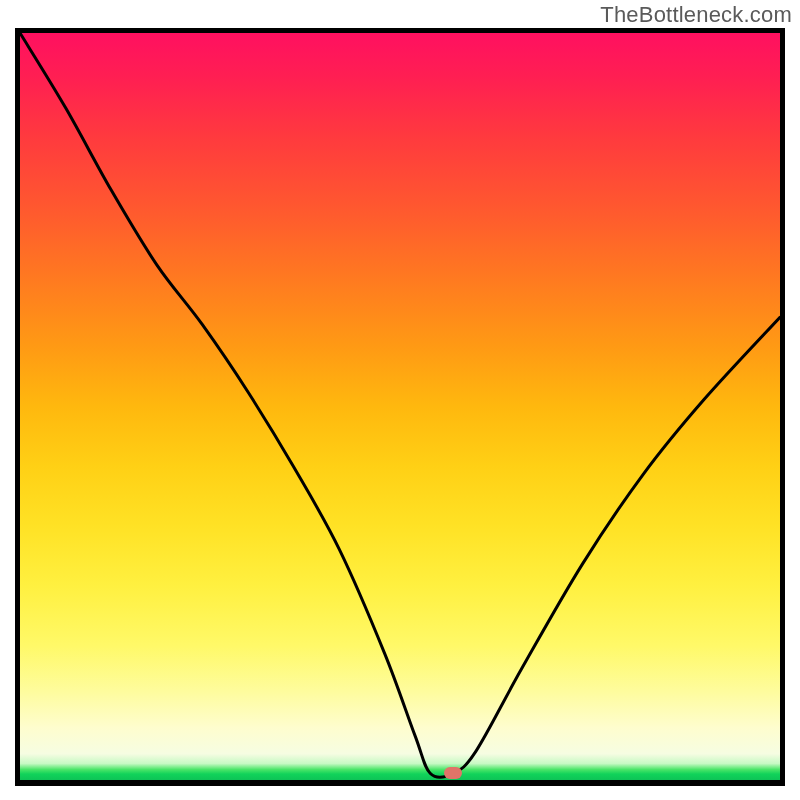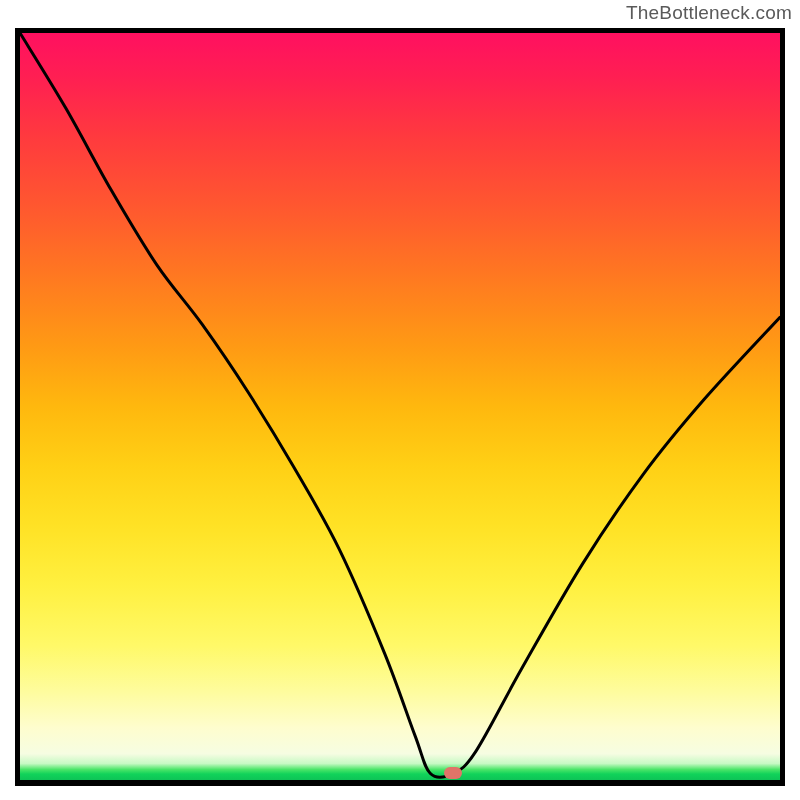--- a/index.html
+++ b/index.html
@@ -10,21 +10,21 @@
     width: 800px;
     height: 800px;
     overflow: hidden;
     position: relative;
   }
   .attribution {
     position: absolute;
     top: 2px;
     right: 8px;
     color: #5a5a5a;
-    font-size: 19px;
+    font-size: 22px;
     font-weight: 500;
     letter-spacing: 0.2px;
     z-index: 10;
   }
   .plot-frame {
     position: absolute;
     left: 15px;
     top: 28px;
     width: 770px;
     height: 758px;

